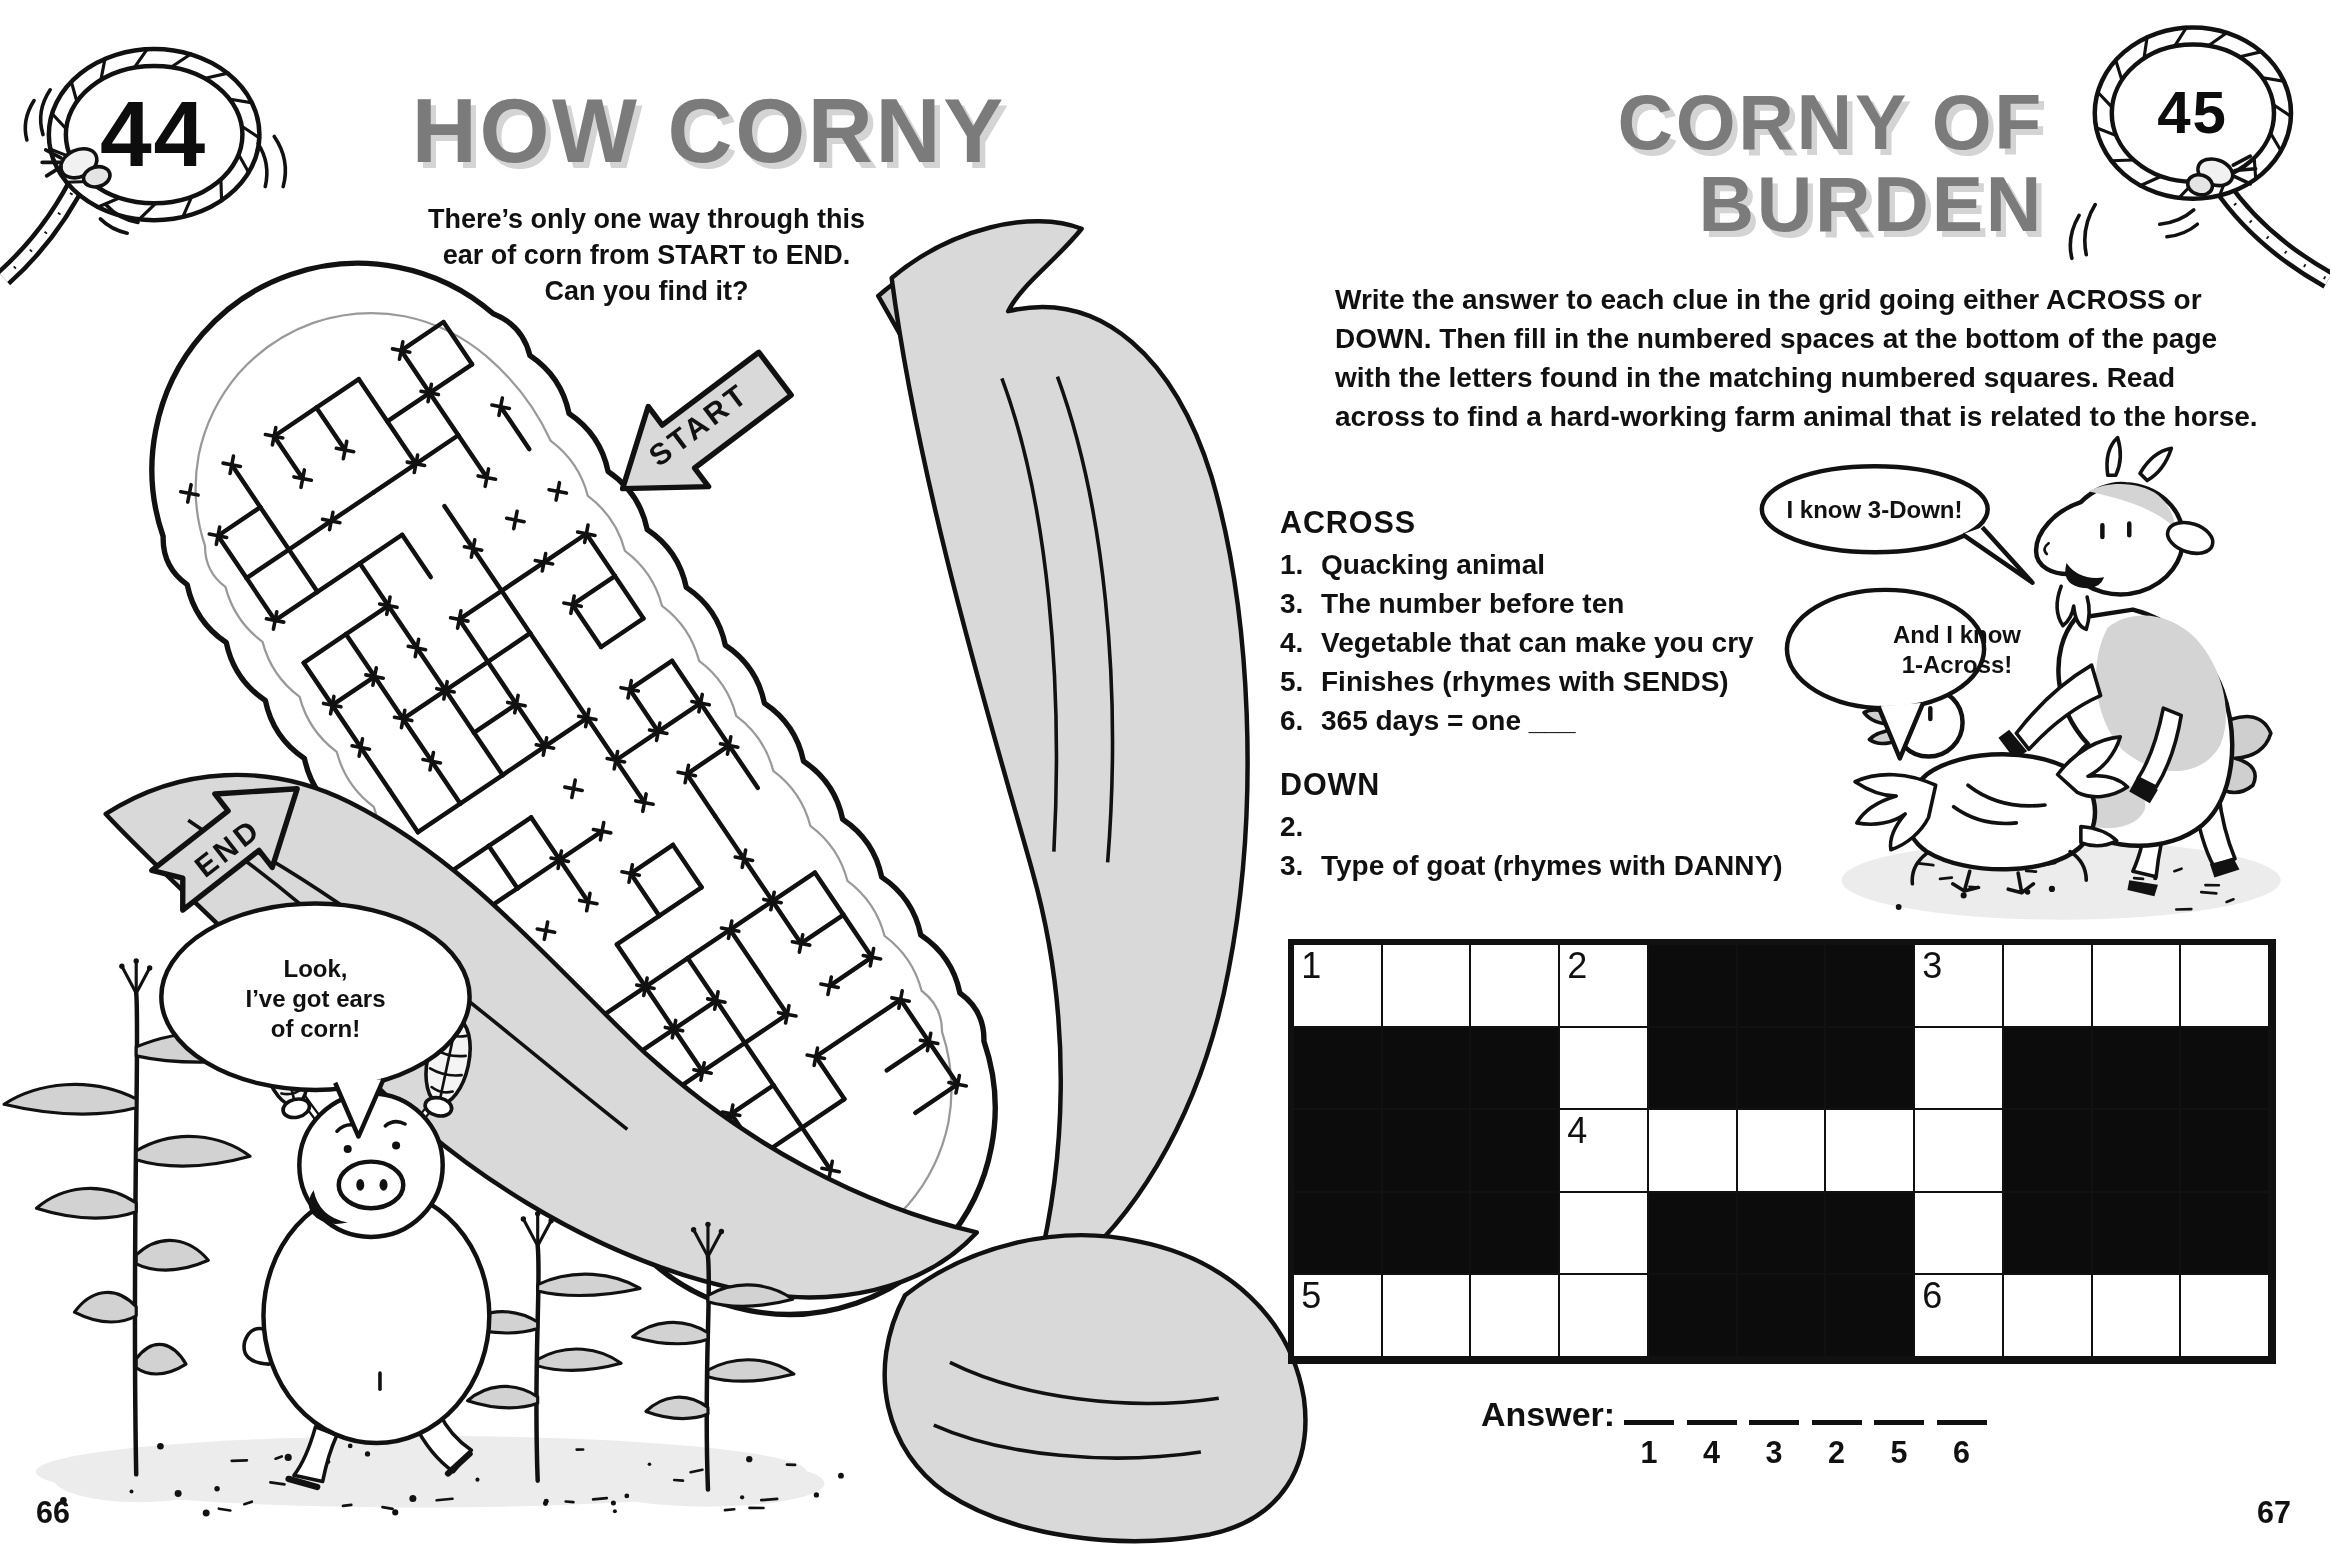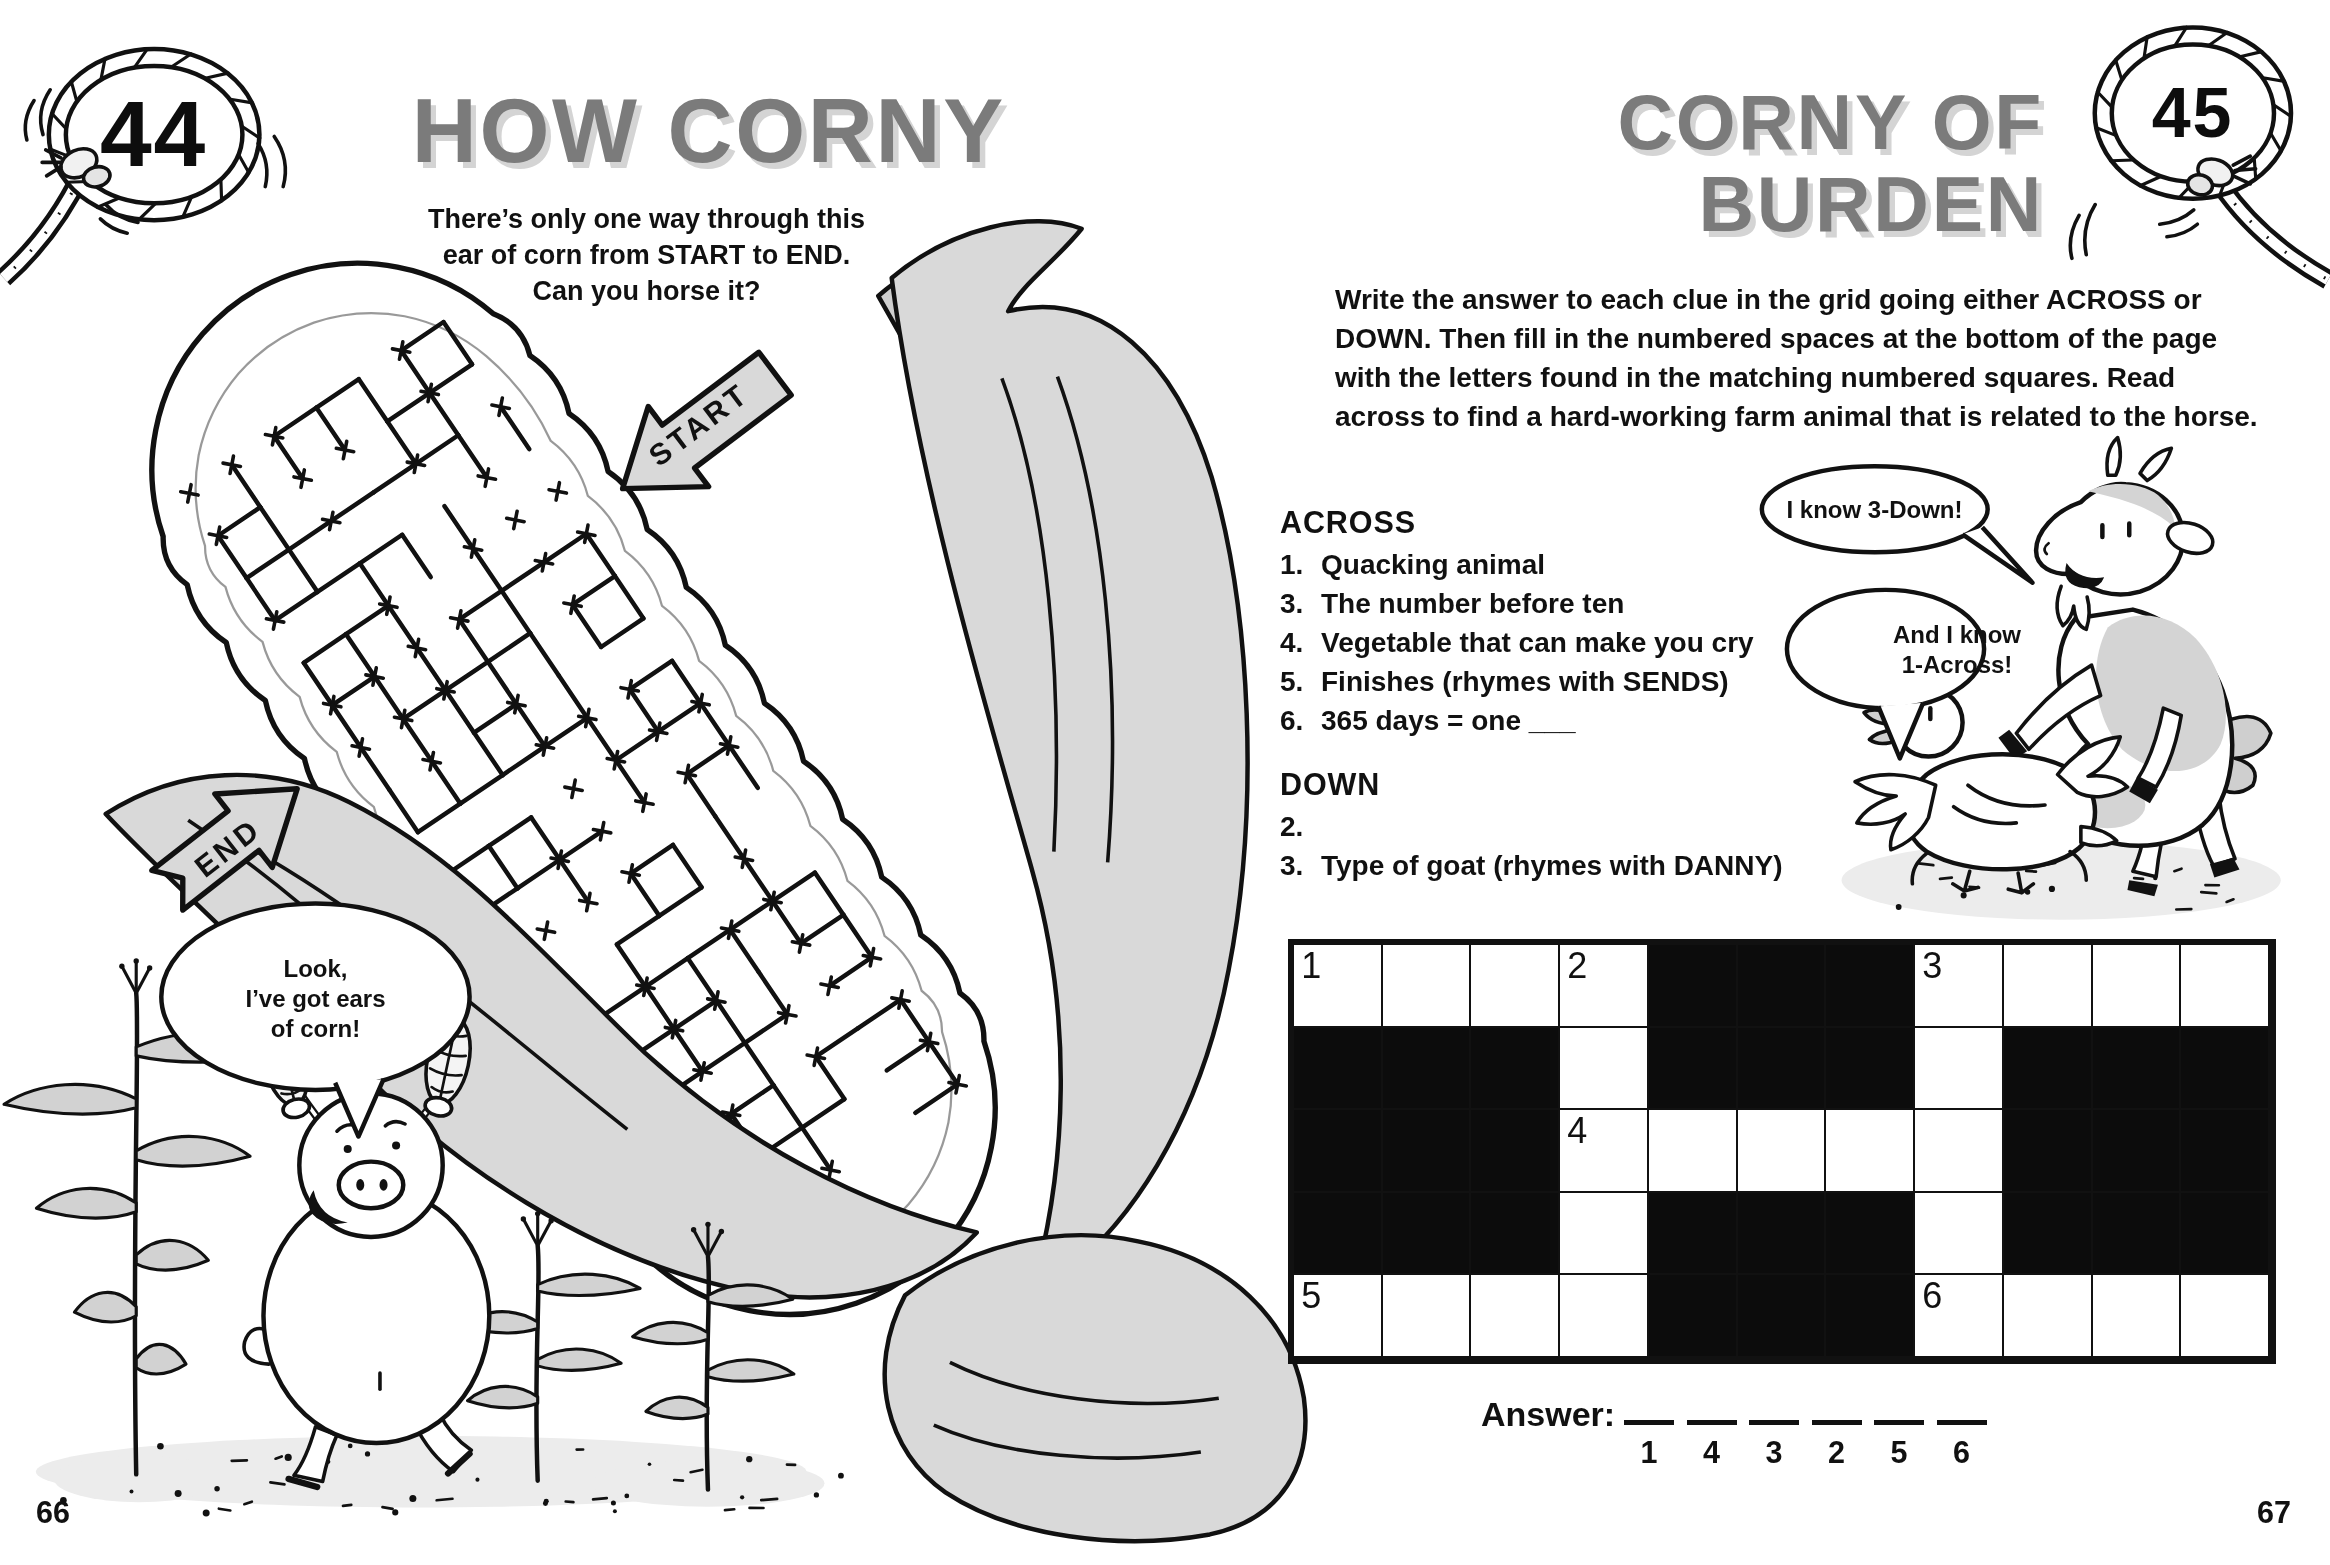--- a/index.html
+++ b/index.html
@@ -21,21 +21,21 @@
   #across-h{left:1280px;top:505px;}
   #down-h{left:1280px;top:767px;}
   .clue-list{left:1280px;}
   #across-list{top:545px;}
   #down-list{top:807px;}
   .clue{display:flex;height:39px;font-size:28px;font-weight:700;align-items:center;}
   .clue .n{width:41px;}
 
   .badge-num{font-weight:900;text-align:center;color:#0d0d0d;}
   #badge44-num{left:82px;top:88px;width:143px;font-size:93px;line-height:93px;letter-spacing:1.8px;}
-  #badge45-num{left:2121px;top:68px;width:143px;font-size:70px;line-height:90px;letter-spacing:1.8px;}
+  #badge45-num{left:2121px;top:68px;width:143px;font-size:60px;line-height:90px;letter-spacing:1.8px;}
 
   .arrow-label{font-size:30px;font-weight:800;letter-spacing:3.6px;white-space:nowrap;}
   #start-label{left:699px;top:425px;transform:translate(-50%,-50%) rotate(-37deg);}
   #end-label{left:228px;top:848px;transform:translate(-50%,-50%) rotate(-38deg);}
 
   .bubble-text{text-align:center;font-size:24px;font-weight:600;line-height:30px;}
   #pig-bubble-text{left:208px;top:954px;width:215px;}
   #goat-bubble-text{left:1767px;top:495px;width:215px;}
   #duck-bubble-text{left:1815px;top:620px;width:190px;padding-left:47px;}
 
@@ -617,21 +617,21 @@
       <path d="M2096,788 L2120,846 L2146,784" fill="#fff" stroke="#111" stroke-width="5" stroke-linejoin="round"></path>
     </g>
   </svg>
 
   <div class="abs big-title" id="title-left">HOW CORNY</div>
   <div class="abs badge-num" id="badge44-num">44</div>
 
   <div class="abs" id="instr-left">
     <div>There’s only one way through this</div>
     <div>ear of corn from START to END.</div>
-    <div>Can you horse it?</div>
+    <div>Can you find it?</div>
   </div>
 
   <div class="abs arrow-label" id="start-label">START</div>
   <div class="abs arrow-label" id="end-label">END</div>
 
   <div class="abs bubble-text" id="pig-bubble-text">
     <div>Look,</div>
     <div>I’ve got ears</div>
     <div>of corn!</div>
   </div>

